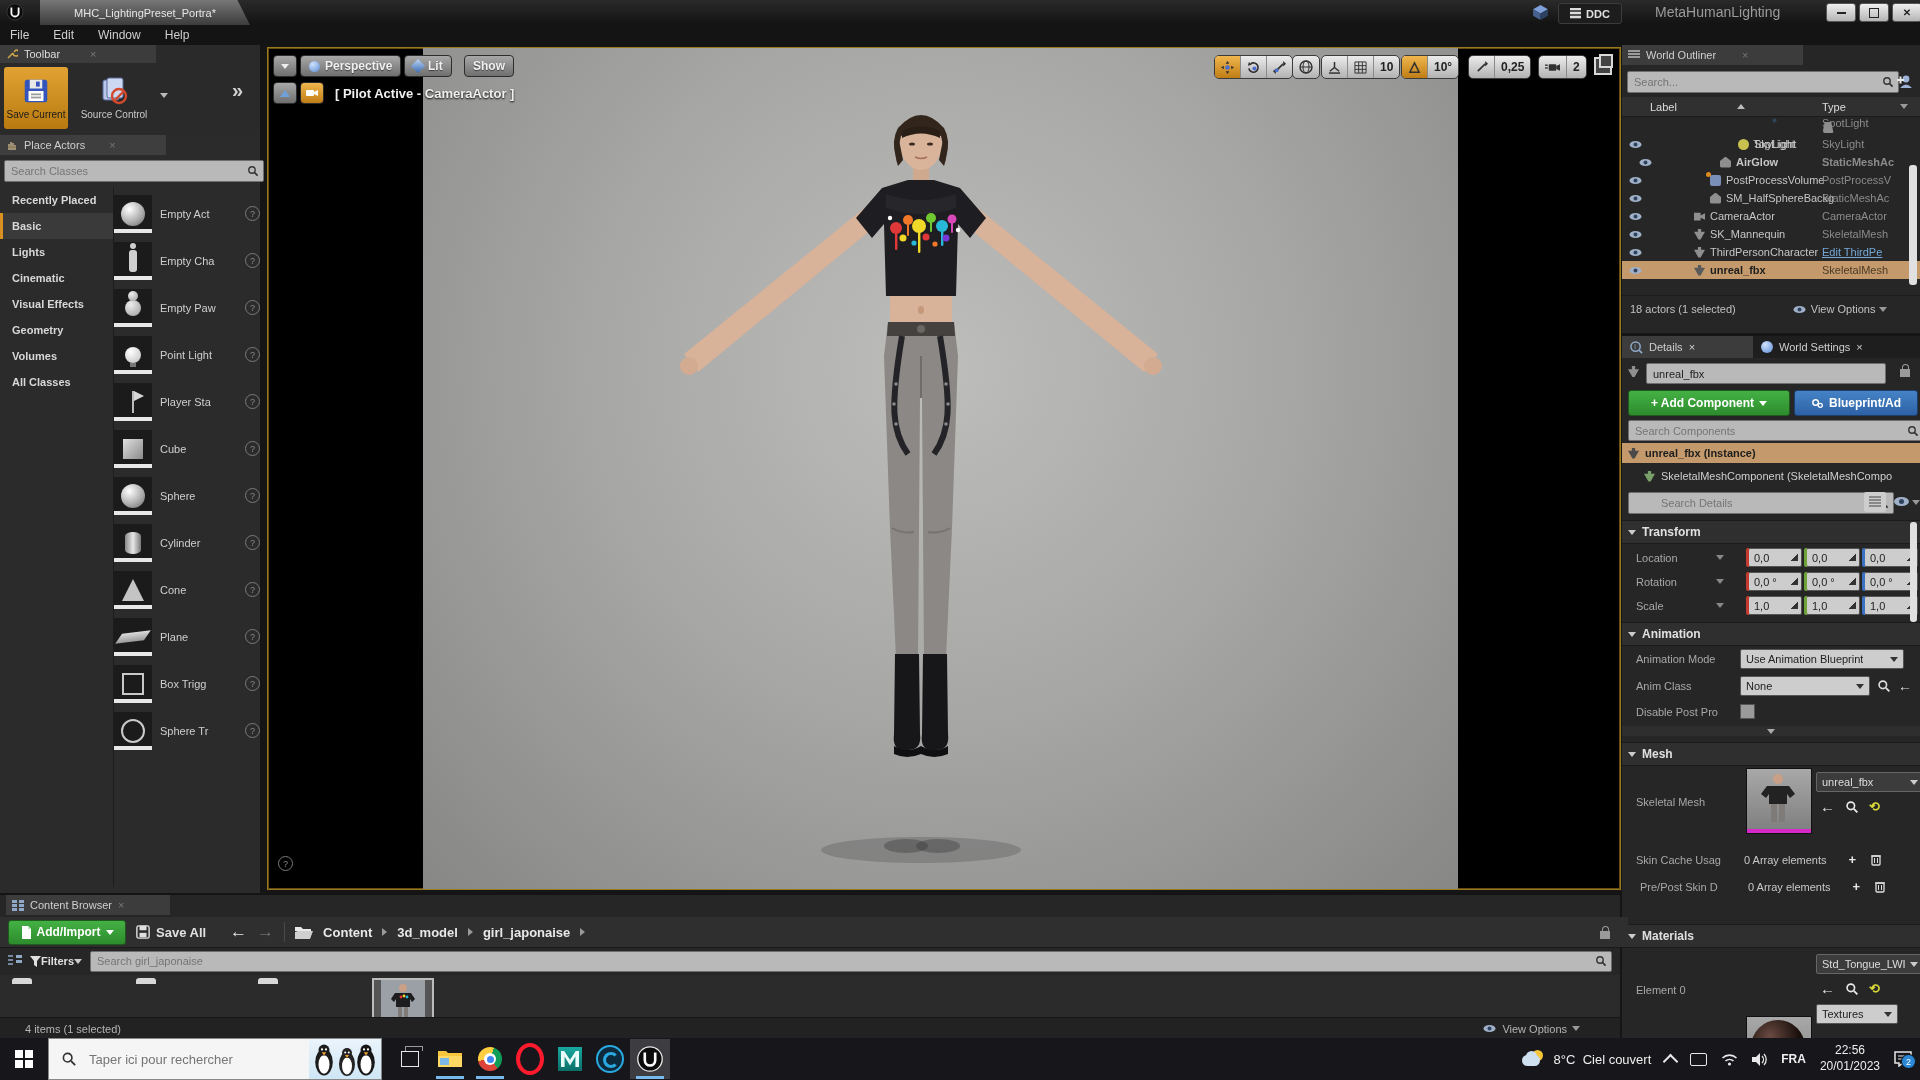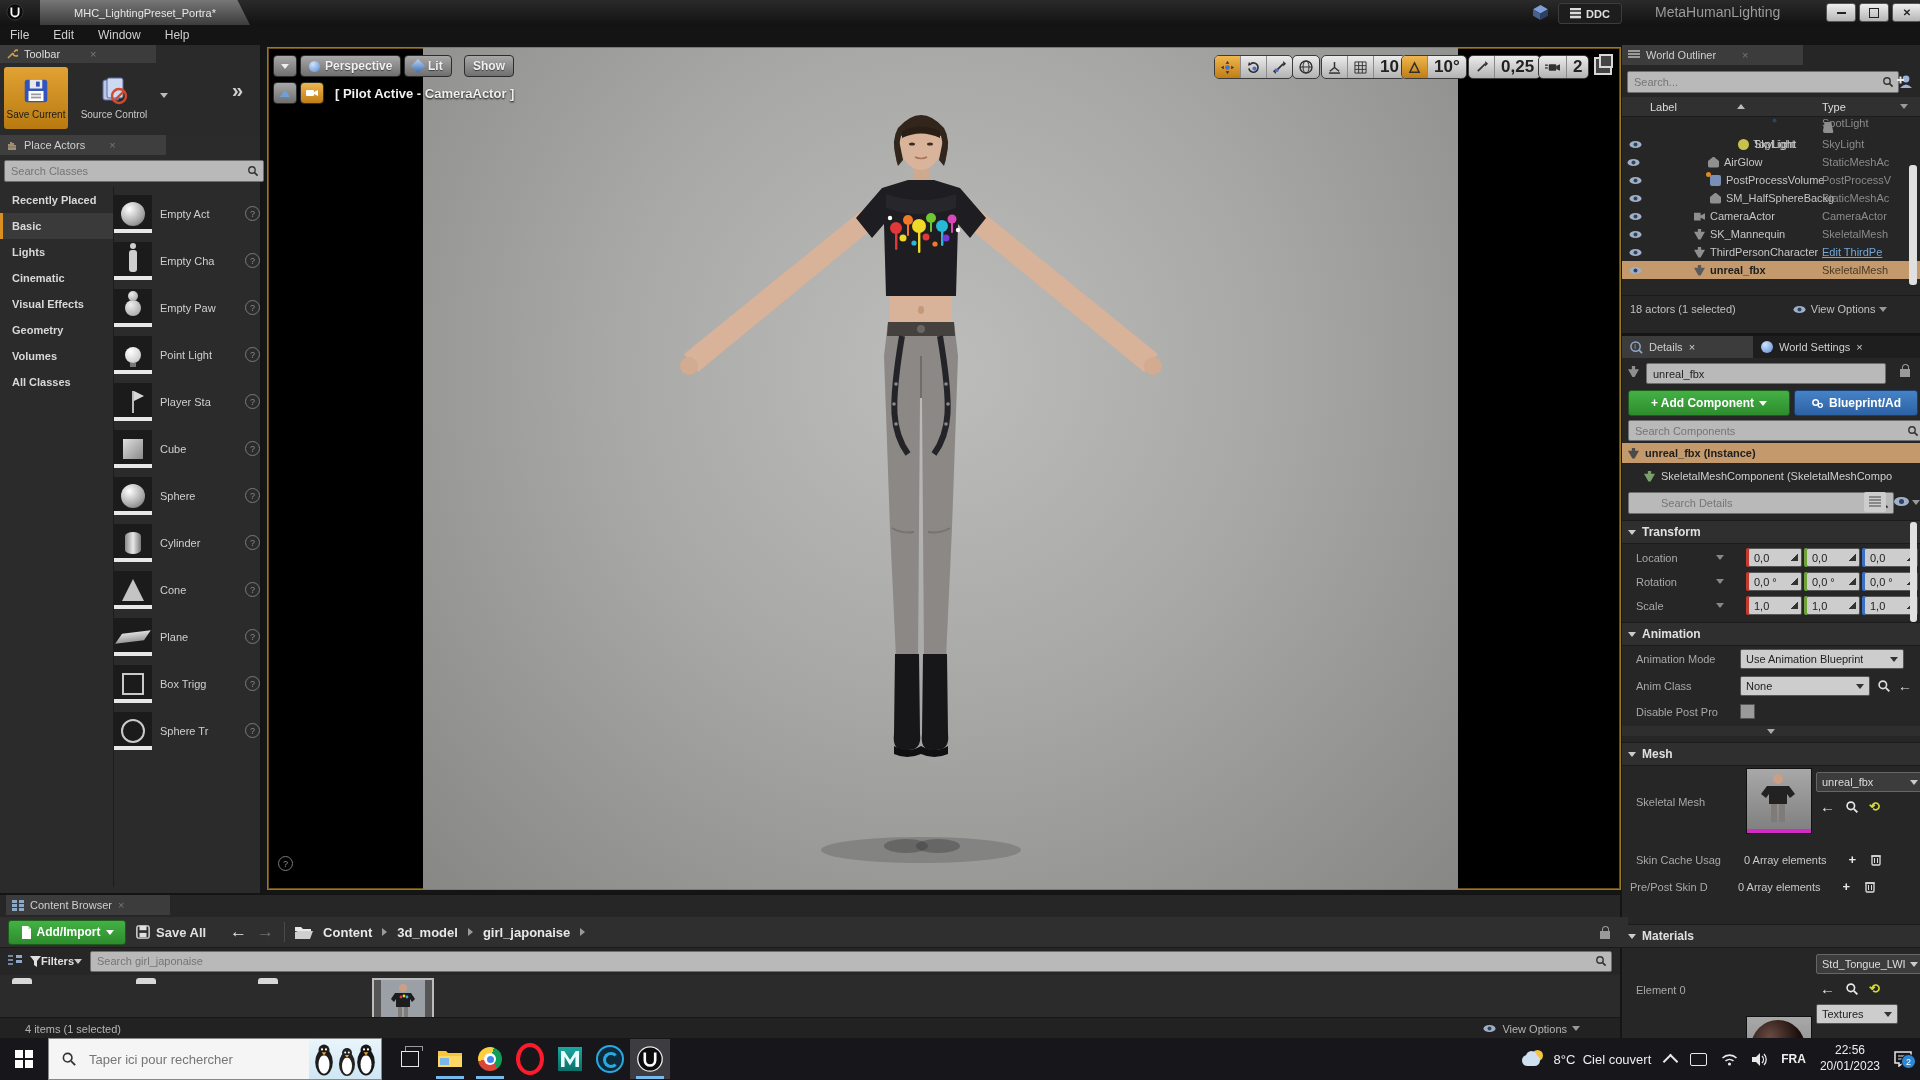--- a/index.html
+++ b/index.html
@@ -17,21 +17,21 @@
   .qcircle{width:13px;height:13px;border:1px solid #7a7a7a;border-radius:50%;color:#8a8a8a;
            font-size:9px;display:flex;align-items:center;justify-content:center;}
   .eye{width:15px;height:9px;background:#9fb0c8;border-radius:50%;position:relative;display:inline-block;}
   .eye::after{content:"";position:absolute;left:5px;top:2px;width:5px;height:5px;background:#30435e;border-radius:50%;}
   .lock{width:10px;height:8px;background:#9a9a9a;position:relative;display:inline-block;margin-top:5px;}
   .lock::before{content:"";position:absolute;left:1.5px;top:-5px;width:5px;height:5px;border:1.5px solid #9a9a9a;border-bottom:none;border-radius:4px 4px 0 0;}
   
   .vbtn{background:linear-gradient(#a8a8a8,#6f6f6f);border:1px solid #2d2d2d;border-radius:4px;
         color:#f0f0f0;font-weight:bold;font-size:12px;display:flex;align-items:center;gap:5px;padding:0 8px;height:20px;text-shadow:0 1px 1px #0008;}
   .vgroup{background:linear-gradient(#ececec,#b2b2b2);border:1px solid #3c3c3c;border-radius:5px;
-        height:22px;display:flex;align-items:center;color:#222;font-weight:bold;font-size:17px;text-align:right;}
+        height:22px;display:flex;align-items:center;color:#222;font-weight:bold;font-size:12px;text-align:right;}
   .vgroup .seg{padding:0 6px;display:flex;align-items:center;height:100%;}
   .vgroup .seg + .seg{border-left:1px solid #8a8a8a;}
   .vactive{background:linear-gradient(#f0b64e,#c07d15);}
   
   .cat{padding:7px 0 7px 12px;font-weight:bold;font-size:11px;color:#d8d8d8;}
   .cat.active{border-left:3px solid #d99021;padding-left:9px;background:#3a3a3a;}
   .pa-item{display:flex;align-items:center;gap:8px;height:47px;}
   .thumb{width:38px;height:38px;background:#1b1b1b;position:relative;display:flex;align-items:center;justify-content:center;overflow:hidden;}
   .thumb::after{content:"";position:absolute;bottom:0;left:0;right:0;height:4px;background:#e8e8e8;}
   .o-sphere{width:24px;height:24px;border-radius:50%;background:radial-gradient(circle at 35% 30%,#fff,#a8a8a8 60%,#5f5f5f);}
@@ -481,21 +481,21 @@
         <span class="gicon" style="margin-left:108px;clip-path:polygon(20% 0,80% 0,100% 100%,0 100%);"></span>
         <span>TopLight</span>
         <span class="typ">SpotLight</span>
       </div>
       <div class="orow" style="position:relative;padding-left:6px;">
         <span class="eye" style="transform:scale(.8);"></span>
         <span class="gicon sun" style="margin-left:90px;"></span>
         <span>SkyLight</span>
         <span class="typ">SkyLight</span>
       </div>
-      <div class="orow" style="position:relative;padding-left:4px;">
+      <div class="orow" style="position:relative;padding-left:16px;font-weight:bold;">
         <span class="eye" style="transform:scale(.8);"></span>
         <span class="gicon dot" style="margin-left:62px;clip-path:polygon(50% 0,100% 40%,100% 100%,0 100%,0 40%);"></span>
         <span>AirGlow</span>
         <span class="typ">StaticMeshAc</span>
       </div>
       <div class="orow" style="position:relative;padding-left:6px;">
         <span class="eye" style="transform:scale(.8);"></span>
         <span class="gicon dot" style="margin-left:62px;background:#7a8fb8;"></span>
         <span>PostProcessVolume</span>
         <span class="typ">PostProcessV</span>
@@ -719,21 +719,21 @@
       <span class="dlabel" style="width:96px;white-space:nowrap;overflow:hidden;">Skin Cache Usag</span>
       <span style="margin-left:12px;color:#c8c8c8;">0 Array elements</span>
       <span style="margin-left:22px;color:#e8e8e8;font-weight:bold;font-size:13px;">+</span>
       <svg class="svgi" style="margin-left:14px;" width="12" height="13" viewBox="0 0 12 13">
           <rect x="2" y="3" width="8" height="9" rx="1" fill="none" stroke="#ddd" stroke-width="1.3"></rect>
           <line x1="1" y1="3" x2="11" y2="3" stroke="#ddd" stroke-width="1.3"></line>
           <line x1="4.5" y1="5" x2="4.5" y2="10" stroke="#ddd"></line>
           <line x1="7.5" y1="5" x2="7.5" y2="10" stroke="#ddd"></line>
         </svg>
     </div>
-    <div class="abs flex" style="left:8px;top:543px;width:276px;">
+    <div class="abs flex" style="left:18px;top:543px;width:276px;">
       <span class="dlabel" style="width:96px;white-space:nowrap;overflow:hidden;">Pre/Post Skin D</span>
       <span style="margin-left:12px;color:#c8c8c8;">0 Array elements</span>
       <span style="margin-left:22px;color:#e8e8e8;font-weight:bold;font-size:13px;">+</span>
       <svg class="svgi" style="margin-left:14px;" width="12" height="13" viewBox="0 0 12 13">
           <rect x="2" y="3" width="8" height="9" rx="1" fill="none" stroke="#ddd" stroke-width="1.3"></rect>
           <line x1="1" y1="3" x2="11" y2="3" stroke="#ddd" stroke-width="1.3"></line>
           <line x1="4.5" y1="5" x2="4.5" y2="10" stroke="#ddd"></line>
           <line x1="7.5" y1="5" x2="7.5" y2="10" stroke="#ddd"></line>
         </svg>
     </div>

